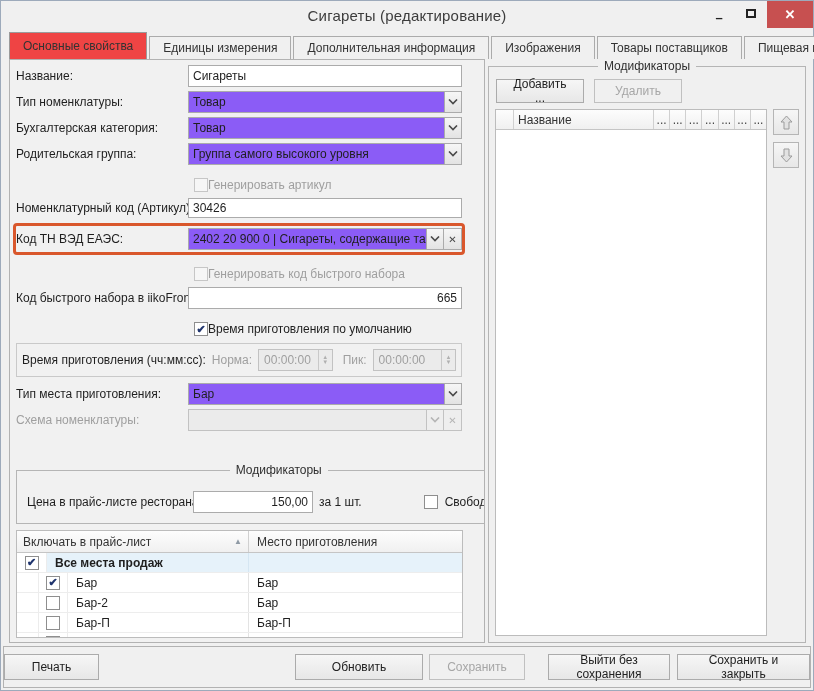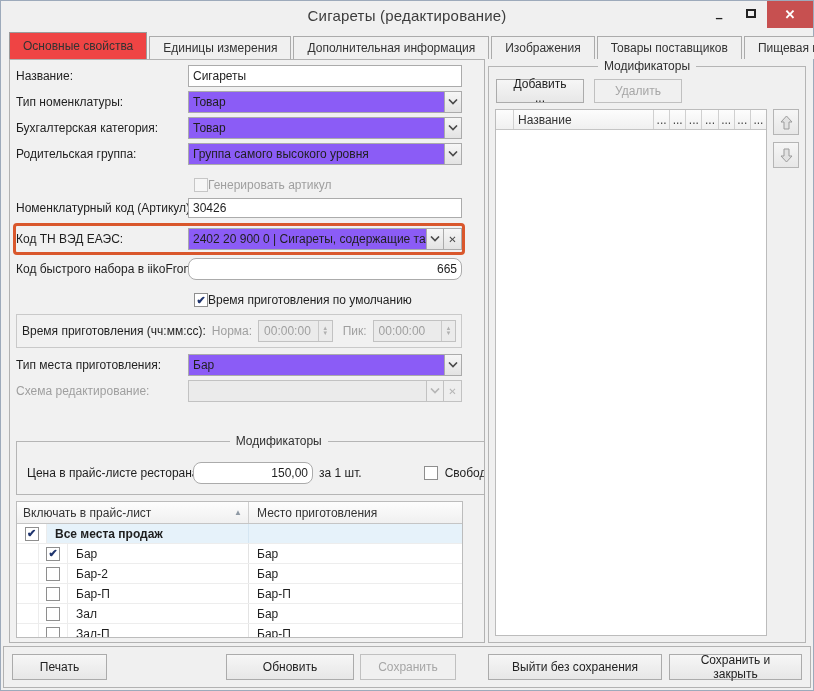--- a/index.html
+++ b/index.html
@@ -59,21 +59,21 @@
   
   .frow { display: flex; align-items: center; height: 22px; margin: 0 3px 4px 3px; position: relative; }
   .flabel { flex: 0 0 172px; white-space: nowrap; overflow: hidden; color: #1f1f1f; }
   .flabel.disabled { color: #9f9f9f; }
   .fctrl { flex: 1; display: flex; align-items: center; min-width: 0; }
   input.tbox {
     flex: 1; min-width: 0; height: 22px; border: 1px solid #ababab; background: #fff;
     font-family: "Liberation Sans", sans-serif; font-size: 12px; color: #1f1f1f;
     padding: 0 4px; outline: none;
   }
-  input.ta-r { text-align: right; border-radius: 8px; }
+  input.ta-r { text-align: right; }
   .combo {
     flex: 1; min-width: 0; height: 22px; border: 1px solid #ababab; background: #8b5cf6;
     display: flex; align-items: stretch;
   }
   .combo-text {
     flex: 1; min-width: 0; padding: 0 4px; line-height: 20px;
     white-space: nowrap; overflow: hidden;
   }
   .combo-btn {
     flex: 0 0 17px; border-left: 1px solid #ababab;
@@ -180,28 +180,28 @@
   .mt-bodyarea { flex: 1; background: #fff; }
   .arrow-col { flex: 0 0 26px; display: flex; flex-direction: column; gap: 7px; }
   .arrow-btn {
     width: 26px; height: 26px; border: 1px solid #b5b5b5;
     background: linear-gradient(#f6f6f6, #e7e7e7);
     display: flex; align-items: center; justify-content: center;
   }
   
   .footer {
     flex: 0 0 42px; margin: 3px 2px 2px 2px; border: 1px solid #b2b2b2;
-    display: flex; align-items: center; padding: 0 8px;
+    display: flex; align-items: center; padding: 0 0;
   }
   .footer .btn { height: 26px; }
   .f-print { width: 95px; }
   .f-spacer { flex: 1; }
   .f-refresh { width: 128px; }
   .f-save { width: 96px; margin-left: 6px; }
-  .f-exit { width: 174px; margin-left: 32px; }
+  .f-exit { width: 122px; margin-left: 23px; }
   .f-saveclose { width: 133px; margin-left: 7px; }
 </style>
 </head>
 <body>
 
 <div class="window">
 
   <div class="titlebar">
     <div class="title">Сигареты (редактирование)</div>
     <div class="win-controls">
@@ -300,20 +300,24 @@
             <div class="combo-btn">
               <svg class="chev" width="10" height="6" viewBox="0 0 10 6">
                   <path d="M1 0.5 L5 4.5 L9 0.5" fill="none" stroke="#4a4a4a" stroke-width="1.6"></path>
                 </svg>
             </div>
             <div class="clear-btn">✕</div>
           </div>
         </div>
       </div>
 
+      <div class="cb-row">
+        <span class="cb disabled"></span>
+        <span class="cb-label disabled">Генерировать код быстрого набора</span>
+      </div>
 
       <div class="frow">
         <div class="flabel">Код быстрого набора в iikoFront:</div>
         <div class="fctrl">
           <input class="tbox ta-r" value="665" style="">
         </div>
       </div>
 
       <div class="cb-row" style="margin-bottom:4px;">
         <span class="cb checked">
@@ -350,21 +354,21 @@
             <div class="combo-btn">
               <svg class="chev" width="10" height="6" viewBox="0 0 10 6">
                   <path d="M1 0.5 L5 4.5 L9 0.5" fill="none" stroke="#4a4a4a" stroke-width="1.6"></path>
                 </svg>
             </div>
           </div>
         </div>
       </div>
 
       <div class="frow">
-        <div class="flabel disabled">Схема редактирование:</div>
+        <div class="flabel disabled">Схема номенклатуры:</div>
         <div class="fctrl">
           <div class="combo disabled">
             <div class="combo-text"></div>
             <div class="combo-btn">
               <svg class="chev" width="10" height="6" viewBox="0 0 10 6">
                   <path d="M1 0.5 L5 4.5 L9 0.5" fill="none" stroke="#b5b5b5" stroke-width="1.6"></path>
                 </svg>
             </div>
             <div class="clear-btn">✕</div>
           </div>

